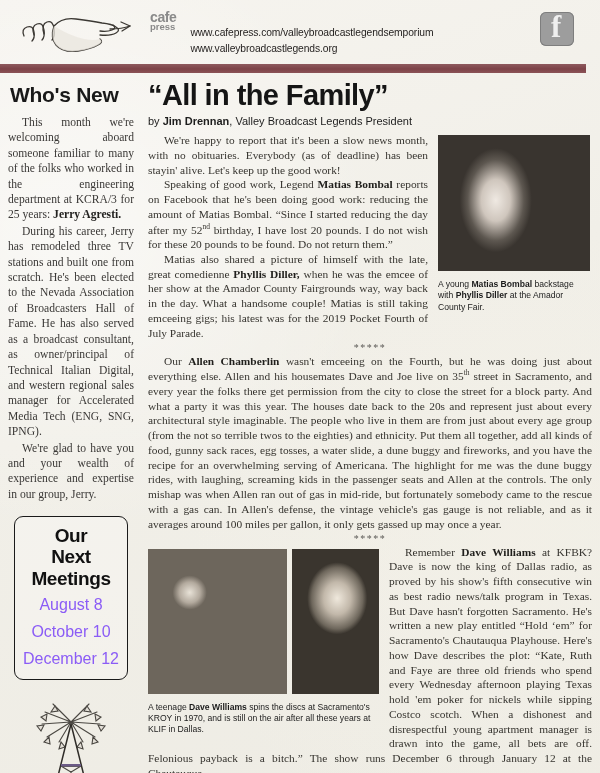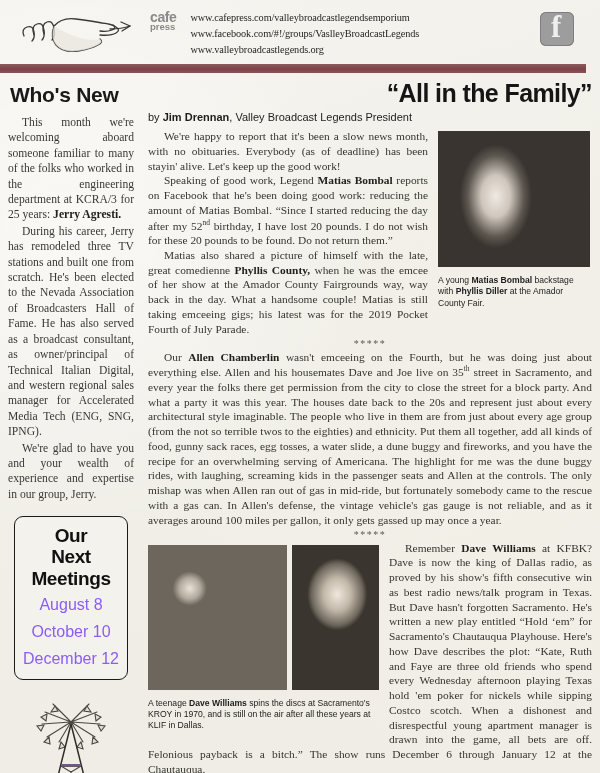--- a/index.html
+++ b/index.html
@@ -39,22 +39,22 @@
     font-family: "Liberation Sans", sans-serif;
     font-weight: bold;
     line-height: .82;
     color: #8a8a8a;
     font-size: 14px;
     letter-spacing: -0.4px;
   }
   .cafepress-logo .cp2 { font-size: 9.5px; letter-spacing: 0px; display:block; }
   .urls {
     flex: 1 1 auto;
-    margin-left: 14px; margin-top: 4px;
-    font-family: Liberation Serif, serif;
+    margin-left: 14px; margin-top: 19px;
+    font-family: Liberation Sans, sans-serif;
     font-size: 10.3px;
     line-height: 1.55;
     color: #201d1c;
     letter-spacing: -0.1px;
   }
   .fb-logo {
     flex: 0 0 auto;
     width: 34px; height: 34px;
     margin: 6px 10px 0 4px;
     background: #9d9d9d;
@@ -121,25 +121,24 @@
   }
 
   
   .main {
     flex: 1 1 auto;
     padding: 0 8px 0 4px;
     position: relative;
   }
   .headline {
     font-family: "Liberation Sans", sans-serif;
-    font-size: 25px; font-weight: bold;
+    font-size: 29px; font-weight: bold;
     margin: 2px 0 3px 0;
     letter-spacing: -0.6px;
     color: #151515;
-    text-align: right;
   }
   .byline {
     font-family: "Liberation Sans", sans-serif;
     font-size: 11px; margin: 0 0 6px 0; color: #1d1d1d;
   }
   .byline b { font-weight: bold; }
 
   p.body {
     margin: 0;
     font-size: 11.4px;
@@ -241,21 +240,20 @@
       </svg>
     </div>
 
     <div class="cafepress-logo">
       <span>cafe</span>
       <span class="cp2">press</span>
     </div>
 
     <div class="urls">
       <div>www.cafepress.com/valleybroadcastlegendsemporium</div>
-      <div>www.facebook.com/#!/groups/VaslleyBroadcastLegends</div>
       <div>www.valleybroadcastlegends.org</div>
     </div>
 
     <div class="fb-logo"></div>
   </div>
 
   <div class="maroon-bar"></div>
 
   <div class="content">
 
@@ -303,21 +301,21 @@
 
       <div class="fig-right">
         <div class="photo">
           <div class="ph-inner ph-diller"></div>
         </div>
         <div class="caption"><span>A young </span><b>Matias Bombal</b><span> backstage with </span><b>Phyllis Diller</b><span> at the Amador County Fair.</span></div>
       </div>
 
       <p class="body">We're happy to report that it's been a slow news month, with no obituaries. Everybody (as of deadline) has been stayin' alive. Let's keep up the good work!</p>
       <p class="body"><span>Speaking of good work, Legend </span><b>Matias Bombal</b><span> reports on Facebook that he's been doing good work: reducing the amount of Matias Bombal. “Since I started reducing the day after my 52</span><sup>nd</sup><span> birthday, I have lost 20 pounds. I do not wish for these 20 pounds to be found. Do not return them.”</span></p>
-      <p class="body"><span>Matias also shared a picture of himself with the late, great comedienne </span><b>Phyllis County,</b><span> when he was the emcee of her show at the Amador County Fairgrounds way, way back in the day. What a handsome couple!  Matias is still taking emceeing gigs; his latest was for the 2019 Pocket Fourth of July Parade.</span></p>
+      <p class="body"><span>Matias also shared a picture of himself with the late, great comedienne </span><b>Phyllis Diller,</b><span> when he was the emcee of her show at the Amador County Fairgrounds way, way back in the day. What a handsome couple!  Matias is still taking emceeing gigs; his latest was for the 2019 Pocket Fourth of July Parade.</span></p>
 
       <div class="stars">*****</div>
 
       <p class="body"><span>Our </span><b>Allen Chamberlin</b><span> wasn't emceeing on the Fourth, but he was doing just about everything else. Allen and his housemates Dave and Joe live on 35</span><sup>th</sup><span> street in Sacramento, and every year the folks there get permission from the city to close the street for a block party. And what a party it was this year. The houses date back to the 20s and represent just about every architectural style imaginable. The people who live in them are from just about every age group (from the not so terrible twos to the eighties) and ethnicity. Put them all together, add all kinds of food, gunny sack races, egg tosses, a water slide, a dune buggy and fireworks, and you have the recipe for an overwhelming serving of Americana. The highlight for me was the dune buggy rides, with laughing, screaming kids in the passenger seats and Allen at the controls. The only mishap was when Allen ran out of gas in mid-ride, but fortunately somebody came to the rescue with a gas can. In Allen's defense, the vintage vehicle's gas gauge is not reliable, and as it averages around 100 miles per gallon, it only gets gassed up may once a year.</span></p>
 
       <div class="stars">*****</div>
 
       <div class="fig-left">
         <div class="photo-pair">
           <div class="photo p1">

